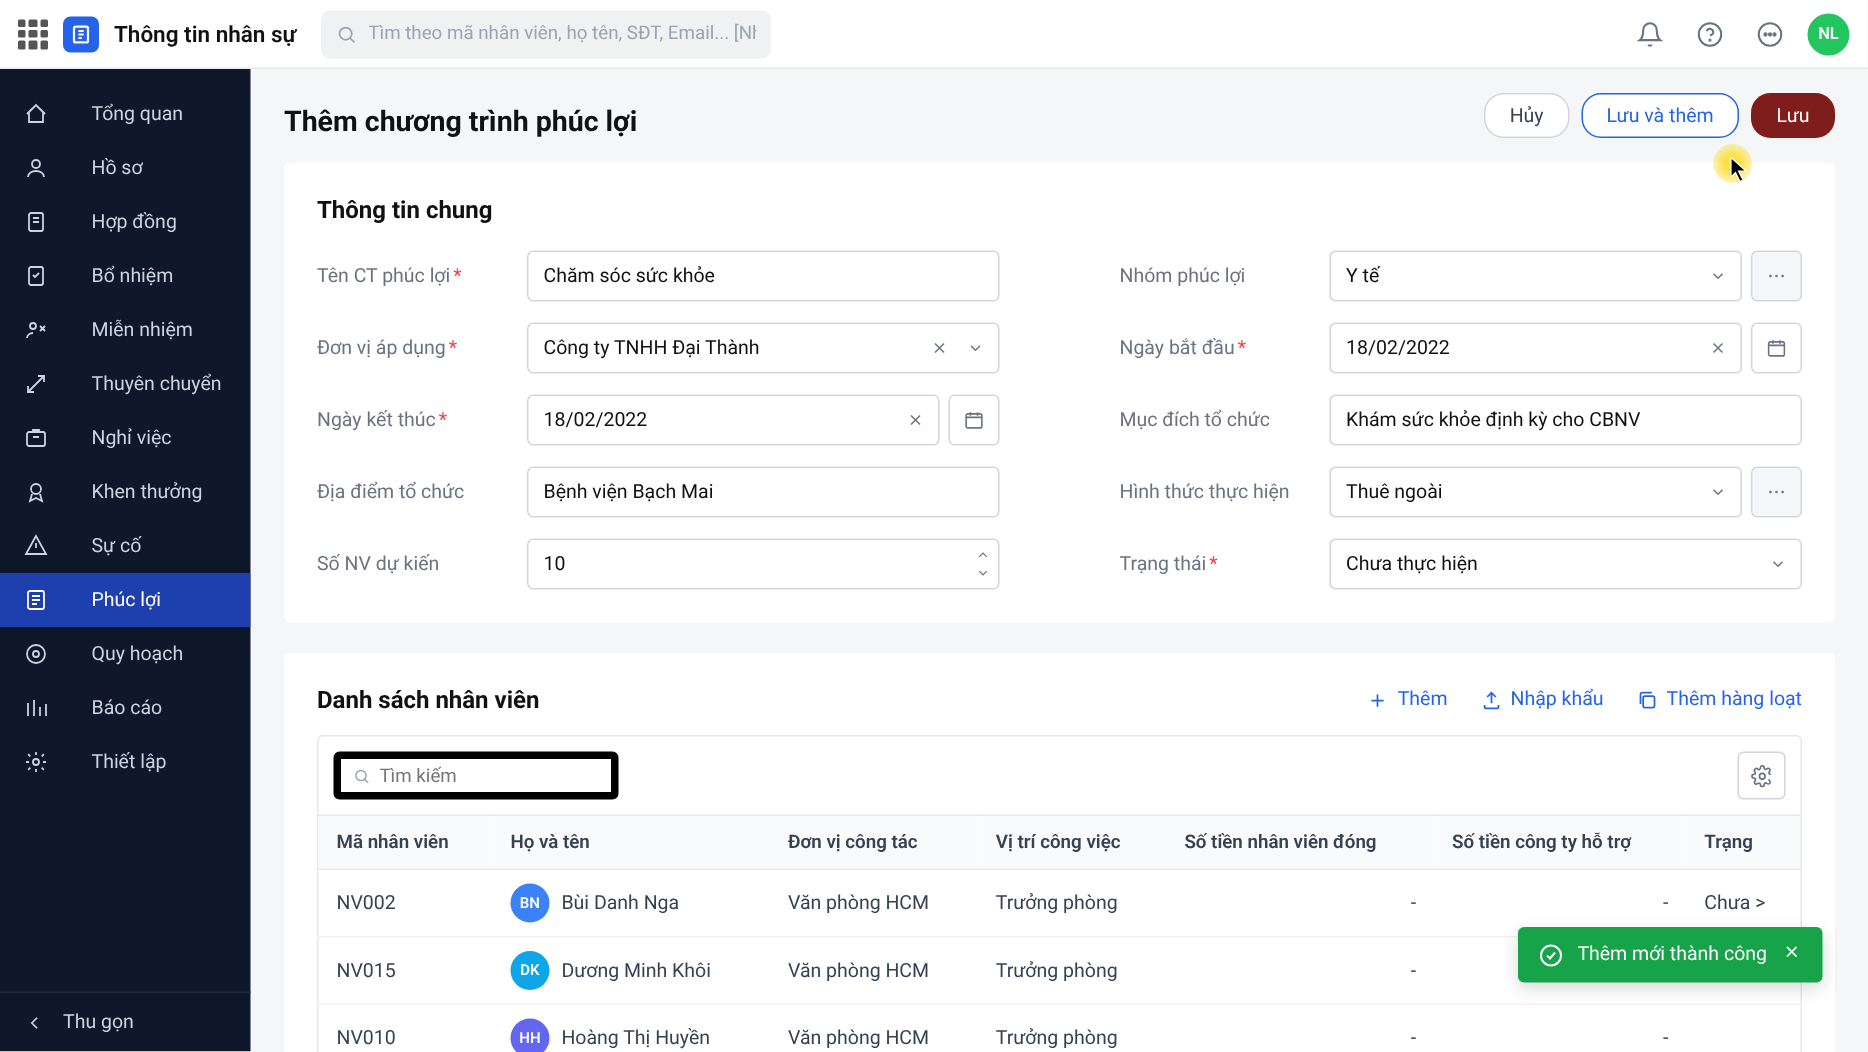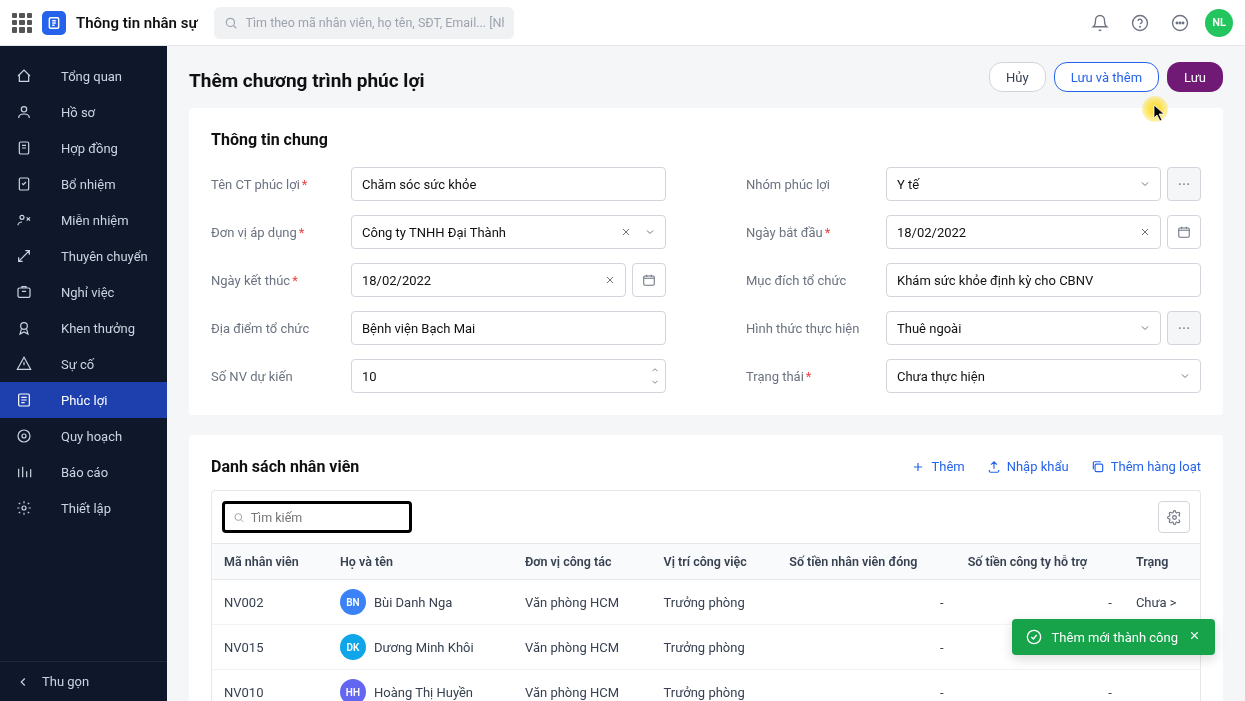--- a/index.html
+++ b/index.html
@@ -23,21 +23,21 @@
 .nav-item.active{background:#1e40af;color:#fff}
 .nav-item svg{flex-shrink:0}
 .collapse{display:flex;align-items:center;gap:12px;padding:12px 16px;border-top:1px solid #1e293b;cursor:pointer;color:#cbd5e1}
 .main{flex:1;overflow-y:auto;position:relative}
 .page-head{display:flex;align-items:flex-end;padding:16px 22px}
 .page-title{font-size:19px;font-weight:700;color:#111}
 .page-head-spacer{flex:1}
 .btn{height:30px;padding:0 16px;border-radius:13px;font-size:13px;cursor:pointer;display:inline-flex;align-items:center;justify-content:center;border:1px solid transparent}
 .btn-default{background:#fff;border-color:#d1d5db;color:#374151}
 .btn-outline-primary{background:#fff;border-color:#2563eb;color:#2563eb}
-.btn-primary{background:#701a75;color:#fff}
+.btn-primary{background:#7f1d1d;color:#fff}
 .btn+.btn{margin-left:8px}
 .card{background:#fff;border-radius:4px;margin:0 22px 20px;padding:22px}
 .card-title{font-size:16px;font-weight:700;color:#111;margin-bottom:18px}
 .form-grid{display:grid;grid-template-columns:1fr 1fr;column-gap:80px;row-gap:14px}
 .form-row{display:flex;align-items:center}
 .form-label{width:140px;font-size:13px;color:#6b7280;flex-shrink:0}
 .req{color:#ef4444;margin-left:2px}
 .form-field{flex:1;position:relative}
 .input{width:100%;height:34px;border:1px solid #d1d5db;border-radius:4px;padding:0 10px;font-size:13px;color:#111;background:#fff}
 .input-with-icons{padding-right:56px}
@@ -46,21 +46,21 @@
 .field-icon{width:20px;height:20px;display:flex;align-items:center;justify-content:center;color:#6b7280;cursor:pointer}
 .field-plus-btn{display:flex;align-items:center;gap:6px}
 .more-btn{width:34px;height:34px;border:1px solid #d1d5db;border-radius:4px;background:#f5f6f8;display:flex;align-items:center;justify-content:center;color:#6b7280;cursor:pointer;flex-shrink:0}
 .spinner-icons{position:absolute;right:6px;top:0;height:34px;display:flex;flex-direction:column;justify-content:center}
 .spinner-icons div{height:12px;display:flex;align-items:center;color:#6b7280;cursor:pointer}
 .list-head{display:flex;align-items:center;margin-bottom:14px}
 .list-title{font-size:16px;font-weight:700;color:#111}
 .list-actions{margin-left:auto;display:flex;gap:22px}
 .list-action{display:flex;align-items:center;gap:6px;color:#2563eb;font-size:13px;cursor:pointer}
 .table-toolbar{display:flex;align-items:center;border:1px solid #e5e7eb;border-bottom:none;border-radius:4px 4px 0 0;padding:10px}
-.search-small{display:flex;align-items:center;border:3px solid #000000;border-radius:4px;height:32px;padding:0 8px;width:190px}
+.search-small{display:flex;align-items:center;border:5px solid #000000;border-radius:4px;height:32px;padding:0 8px;width:190px}
 .search-small input{border:none;outline:none;margin-left:6px;font-size:12.5px;width:100%}
 .gear-btn{margin-left:auto;width:32px;height:32px;border:1px solid #d1d5db;border-radius:4px;display:flex;align-items:center;justify-content:center;color:#6b7280;cursor:pointer}
 .table{width:100%;border-collapse:collapse;border:1px solid #e5e7eb}
 .table th{background:#f9fafb;text-align:left;font-weight:600;font-size:12.5px;color:#374151;padding:10px 12px;border-bottom:1px solid #e5e7eb;white-space:nowrap}
 .table td{padding:9px 12px;border-bottom:1px solid #f1f2f4;font-size:13px;color:#374151;white-space:nowrap}
 .emp-cell{display:flex;align-items:center;gap:8px}
 .emp-avatar{width:26px;height:26px;border-radius:50%;display:flex;align-items:center;justify-content:center;color:#fff;font-size:10px;font-weight:600}
 .r{text-align:right}
 .toast{position:fixed;right:30px;bottom:46px;background:#16a34a;color:#fff;border-radius:4px;padding:10px 14px;display:flex;align-items:center;gap:10px;font-size:13px;box-shadow:0 4px 12px rgba(0,0,0,.15)}
 .toast .close{cursor:pointer}

